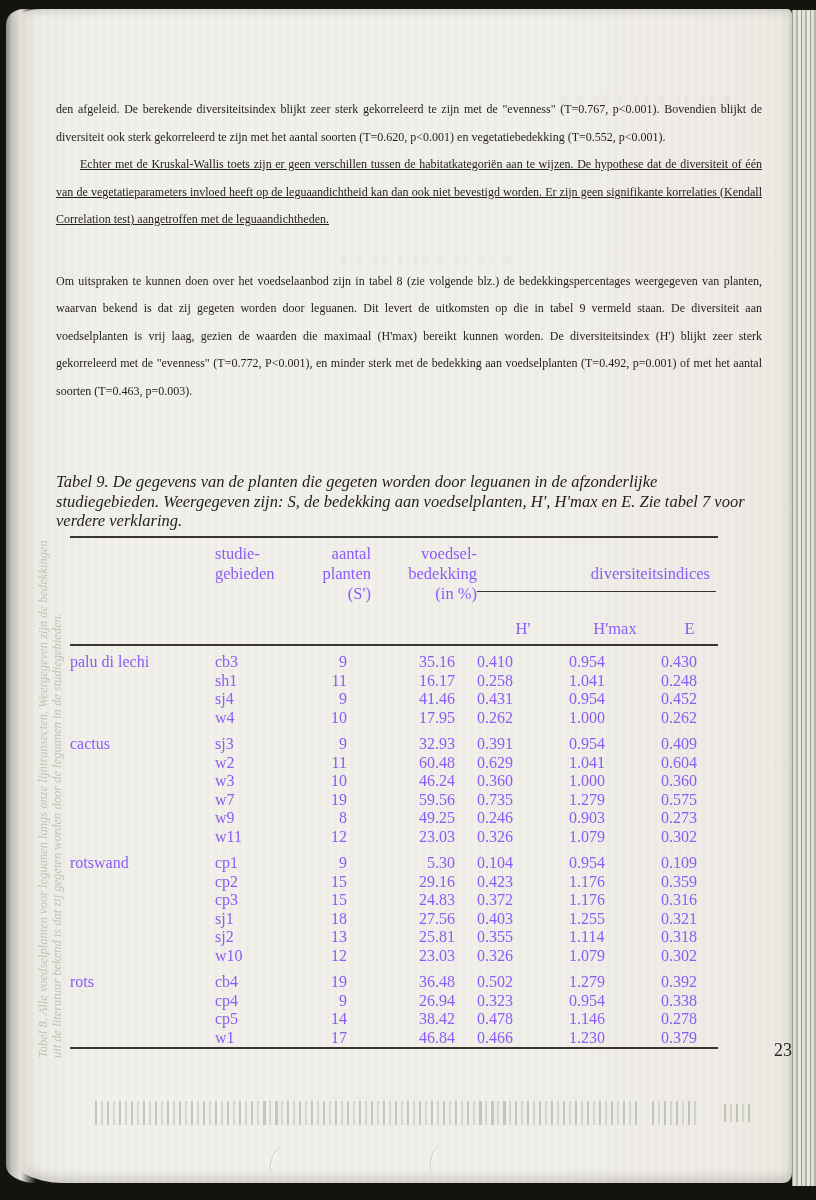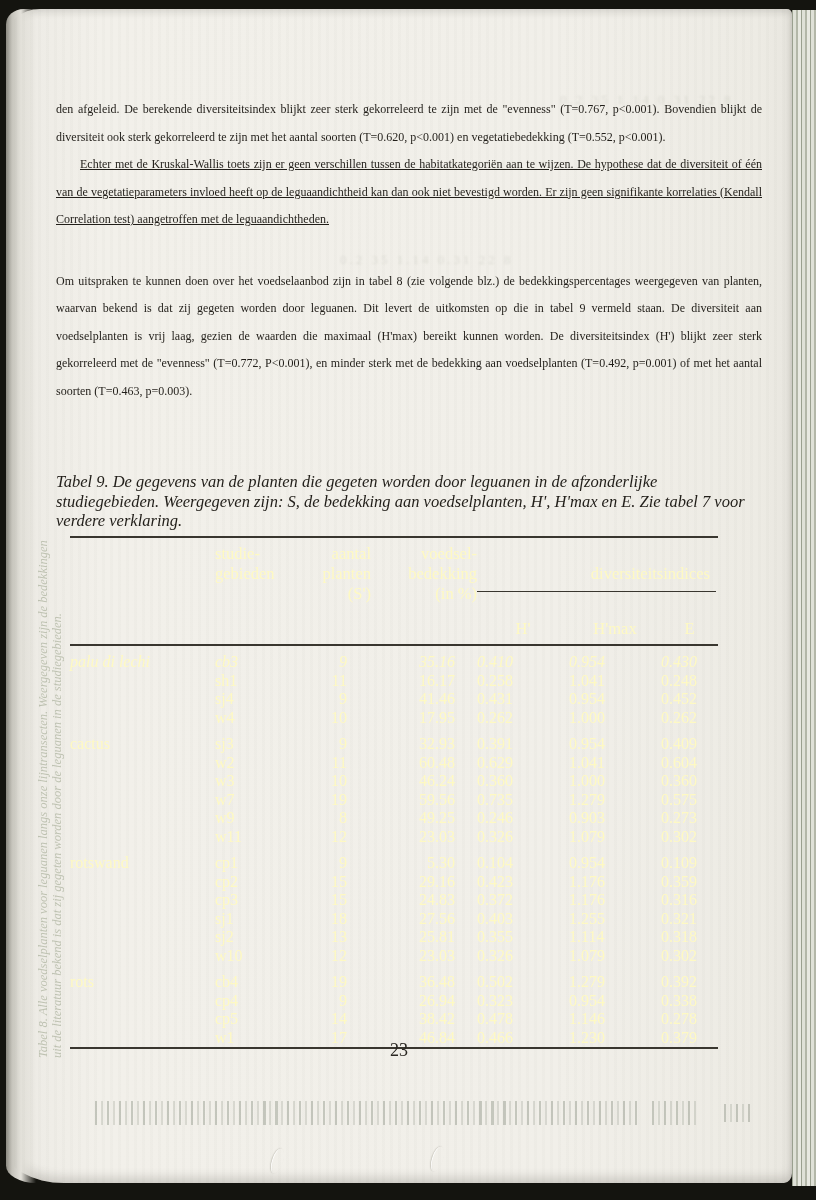--- a/index.html
+++ b/index.html
@@ -43,38 +43,38 @@
   .ghost-smudge{position:absolute;color:rgba(130,138,120,.16);filter:blur(1px);font-size:13px;letter-spacing:3px;}
   
   .content{position:absolute;color:#211e19;}
   #paras{left:56px;top:96px;width:706px;font-size:12px;line-height:27.5px;text-align:justify;}
   #paras p{margin:0;}
   #paras p.indent{text-indent:24px;text-decoration:underline;}
   #paras p.spaced{margin-top:34px;}
   #caption{left:56px;top:472px;width:706px;font-style:italic;font-size:16.5px;line-height:19.5px;}
   
   #tablewrap{left:70px;top:536px;}
-  table{border-collapse:collapse;width:648px;color:#fef9c3;}
+  table{border-collapse:collapse;width:648px;color:#8b5cf6;}
   table{border-top:2px solid #39362f;border-bottom:2px solid #39362f;}
   thead{border-bottom:2px solid #39362f;}
   th{font-weight:400;font-size:16.5px;line-height:20px;vertical-align:top;padding:6px 0 4px 0;white-space:pre-line;}
   th.c1{text-align:left;}
   th.c2,th.c3{text-align:right;}
   th.divgroup div{border-bottom:1.5px solid #39362f;padding:0 6px 7px 10px;margin-right:2px;text-align:right;}
   tr.subhead th{padding:3px 0 5px 0;text-align:center;}
   td{font-size:16px;line-height:18.5px;padding:0;}
   td.c0,td.c1{text-align:left;}
   td.c2{text-align:right;padding-right:24px;}
   td.c3{text-align:right;padding-right:22px;}
   td.c4,td.c5,td.c6{text-align:left;}
   col.c0{width:145px}col.c1{width:88px}col.c2{width:68px}col.c3{width:106px}
   col.c4{width:92px}col.c5{width:92px}col.c6{width:57px}
   tr.spacer td{height:8px;}
-  tbody tr:first-child td{padding-top:7px;font-style:italic;}
-  #pagenum{left:6px;top:1040px;width:786px;text-align:center;font-size:18px;color:#2a2722;}
+  tbody tr:first-child td{padding-top:7px;}
+  #pagenum{left:6px;top:1040px;width:786px;text-align:right;font-size:18px;color:#2a2722;}
 </style>
 </head>
 <body style="background: rgb(20, 20, 15);">
 
 <div class="paper" style="color: rgb(33, 30, 25);">
   <div class="gutter-curl"></div>
 </div>
 
 <div class="edge-stripes"></div>
 

